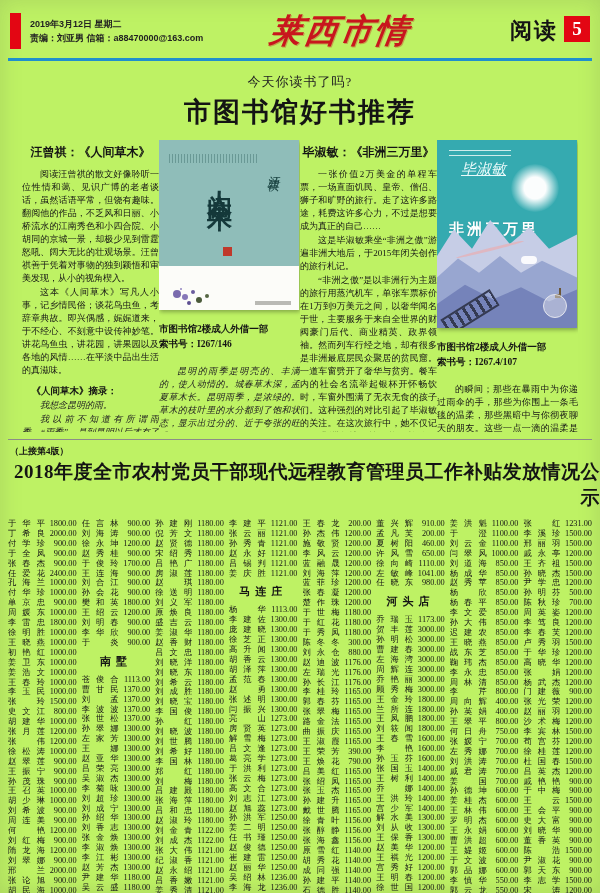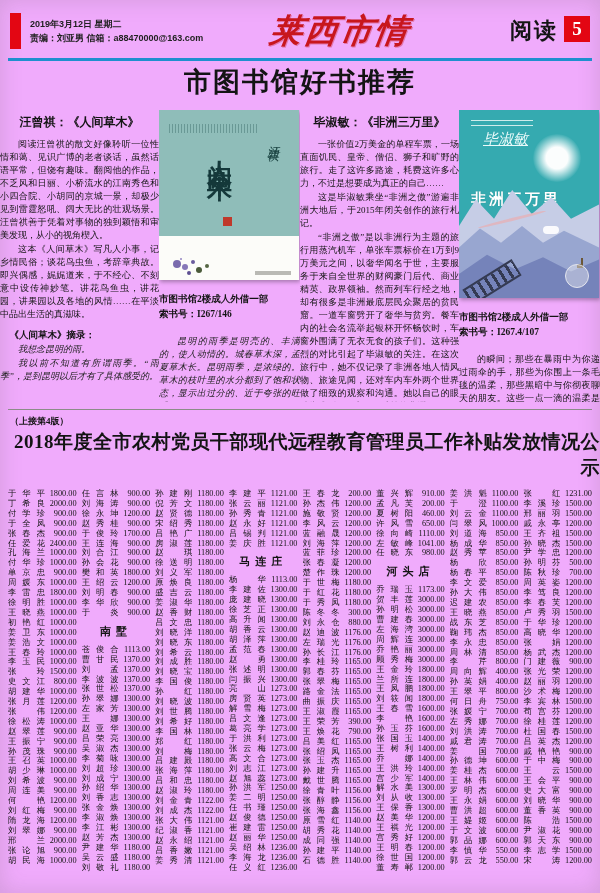--- a/index.html
+++ b/index.html
@@ -1,16 +1,16 @@
 <!DOCTYPE html>
 <html><head>
 <meta charset="utf-8">
 <style>
   html,body{margin:0;padding:0;background:#e8e6e1;}
-  .page{position:relative;width:600px;height:893px;margin:0 auto;background:#f0abfc;
+  .page{position:relative;width:600px;height:893px;margin:0 auto;background:#bef264;
         overflow:hidden;box-shadow:inset 0 0 22px rgba(80,75,65,.18);
         font-family:"Liberation Serif","DejaVu Serif",serif;color:#141414;}
   
   .hdr{display:flex;align-items:center;padding:10px 10px 4px 10px;height:42px;}
   .hdr-left{display:flex;align-items:center;width:210px;}
   .redbar{width:11px;height:36px;background:#e30613;margin-right:9px;}
   .dateblock{font-family:"Liberation Sans","DejaVu Sans",sans-serif;font-size:9px;
              font-weight:bold;line-height:14px;color:#222;}
   .masthead{flex:1;text-align:center;font-size:33px;font-weight:bold;color:#c8161d;
             transform:skewX(-8deg);letter-spacing:2px;font-style:italic;
@@ -18,21 +18,21 @@
   .hdr-right{width:130px;display:flex;align-items:flex-start;justify-content:flex-end;}
   .section-label{font-size:22px;font-weight:bold;letter-spacing:2px;margin-right:6px;
                  font-family:"Liberation Sans","DejaVu Sans",sans-serif;}
   .pagebox{width:26px;height:26px;background:#e30613;color:#fff;font-size:19px;
            font-weight:bold;display:flex;align-items:center;justify-content:center;
            font-family:"Liberation Serif",serif;}
   .bluerule{height:3px;background:#1f8fce;margin:2px 8px 0 8px;}
   
   .kicker{text-align:center;font-size:13px;margin-top:12px;letter-spacing:1px;color:#222;}
   .main-title{text-align:center;font-size:27px;font-weight:bold;letter-spacing:2px;margin:3px 0 10px;}
-  .cols{display:flex;padding:0 0;height:292px;overflow:hidden;}
+  .cols{display:flex;padding:0 22px;height:292px;overflow:hidden;}
   .acol{overflow:hidden;}
   .acol.text{flex:1;}
   .acol.pic{width:141px;flex:none;}
   .a-head{text-align:center;font-weight:bold;font-size:12px;margin:4px 0 7px;}
   .para{font-size:9px;line-height:13px;text-align:justify;text-indent:2em;margin:0 0 1px;}
   .para.kai{font-style:italic;color:#222;}
   .ex-head{font-weight:bold;font-size:9.5px;margin:8px 0 1px;text-indent:1em;}
   .caption{font-size:9.5px;font-weight:bold;line-height:15px;margin-top:12px;}
   .cont{margin-top:13px;}
   
@@ -101,20 +101,21 @@
       </div>
     </div>
     <div class="masthead">莱西市情</div>
     <div class="hdr-right">
       <span class="section-label">阅读</span>
       <span class="pagebox">5</span>
     </div>
   </div>
   <div class="bluerule"></div>
 
+  <div class="kicker">今天你读书了吗?</div>
   <div class="main-title">市图书馆好书推荐</div>
 
   <div class="cols">
 
     <div class="acol text">
       <div class="a-head">汪曾祺：《人间草木》</div>
       <p class="para">阅读汪曾祺的散文好像聆听一位性情和蔼、见识广博的老者谈话，虽然话语平常，但饶有趣味。翻阅他的作品，不乏风和日丽、小桥流水的江南秀色和小四合院、小胡同的京城一景，却极少见到雷霆怒吼、阔大无比的壮观场景。汪曾祺善于凭着对事物的独到颖悟和审美发现，从小的视角楔入。</p>
       <p class="para">这本《人间草木》写凡人小事，记乡情民俗；谈花鸟虫鱼，考辞章典故。即兴偶感，娓娓道来，于不经心、不刻意中设传神妙笔。讲花鸟鱼虫，讲花园，讲果园以及各地的风情……在平淡中品出生活的真滋味。</p>
       <div class="ex-head">《人间草木》摘录：</div>
       <p class="para kai">我想念昆明的雨。</p>

